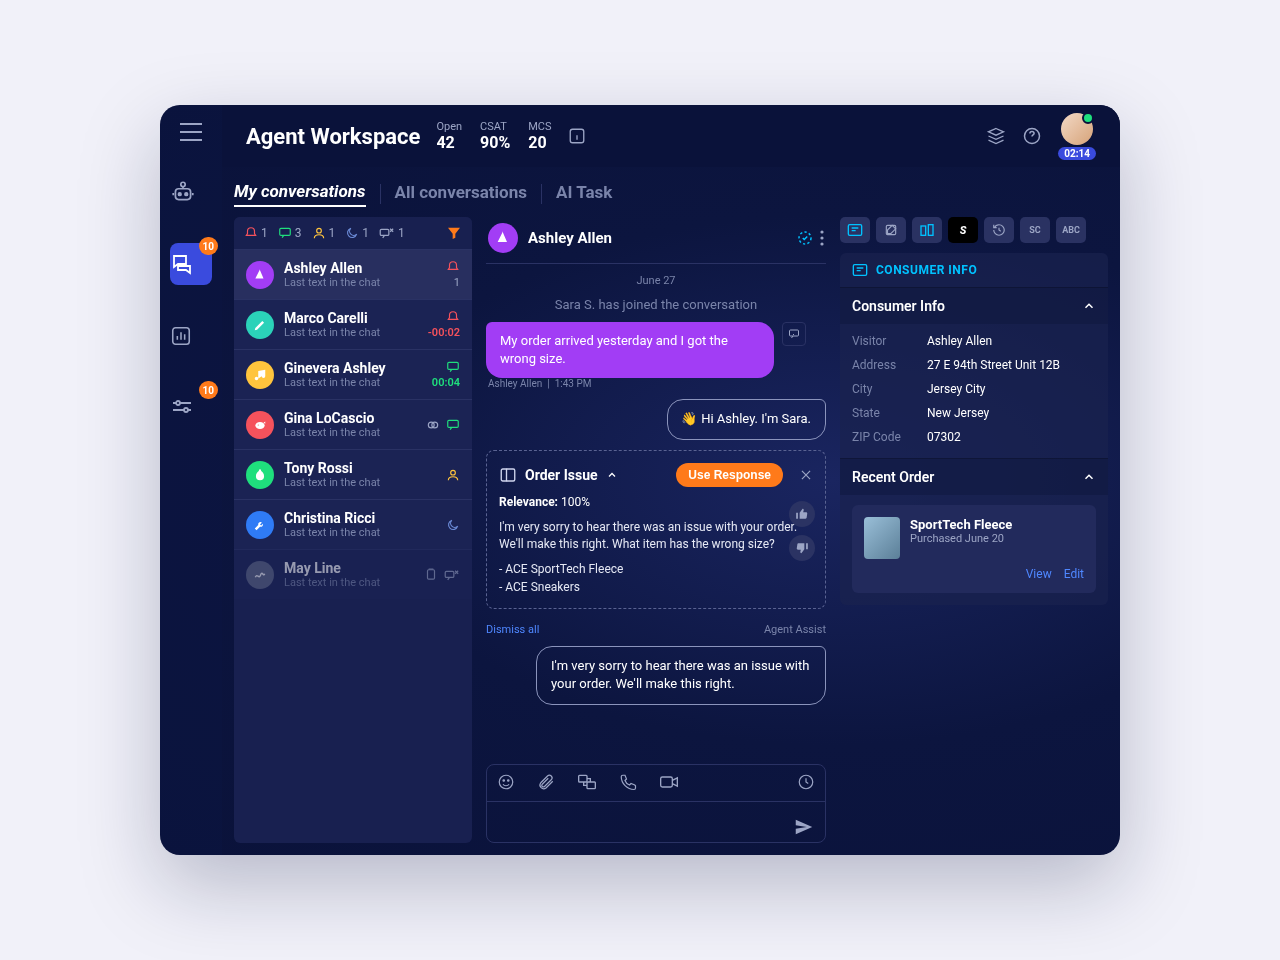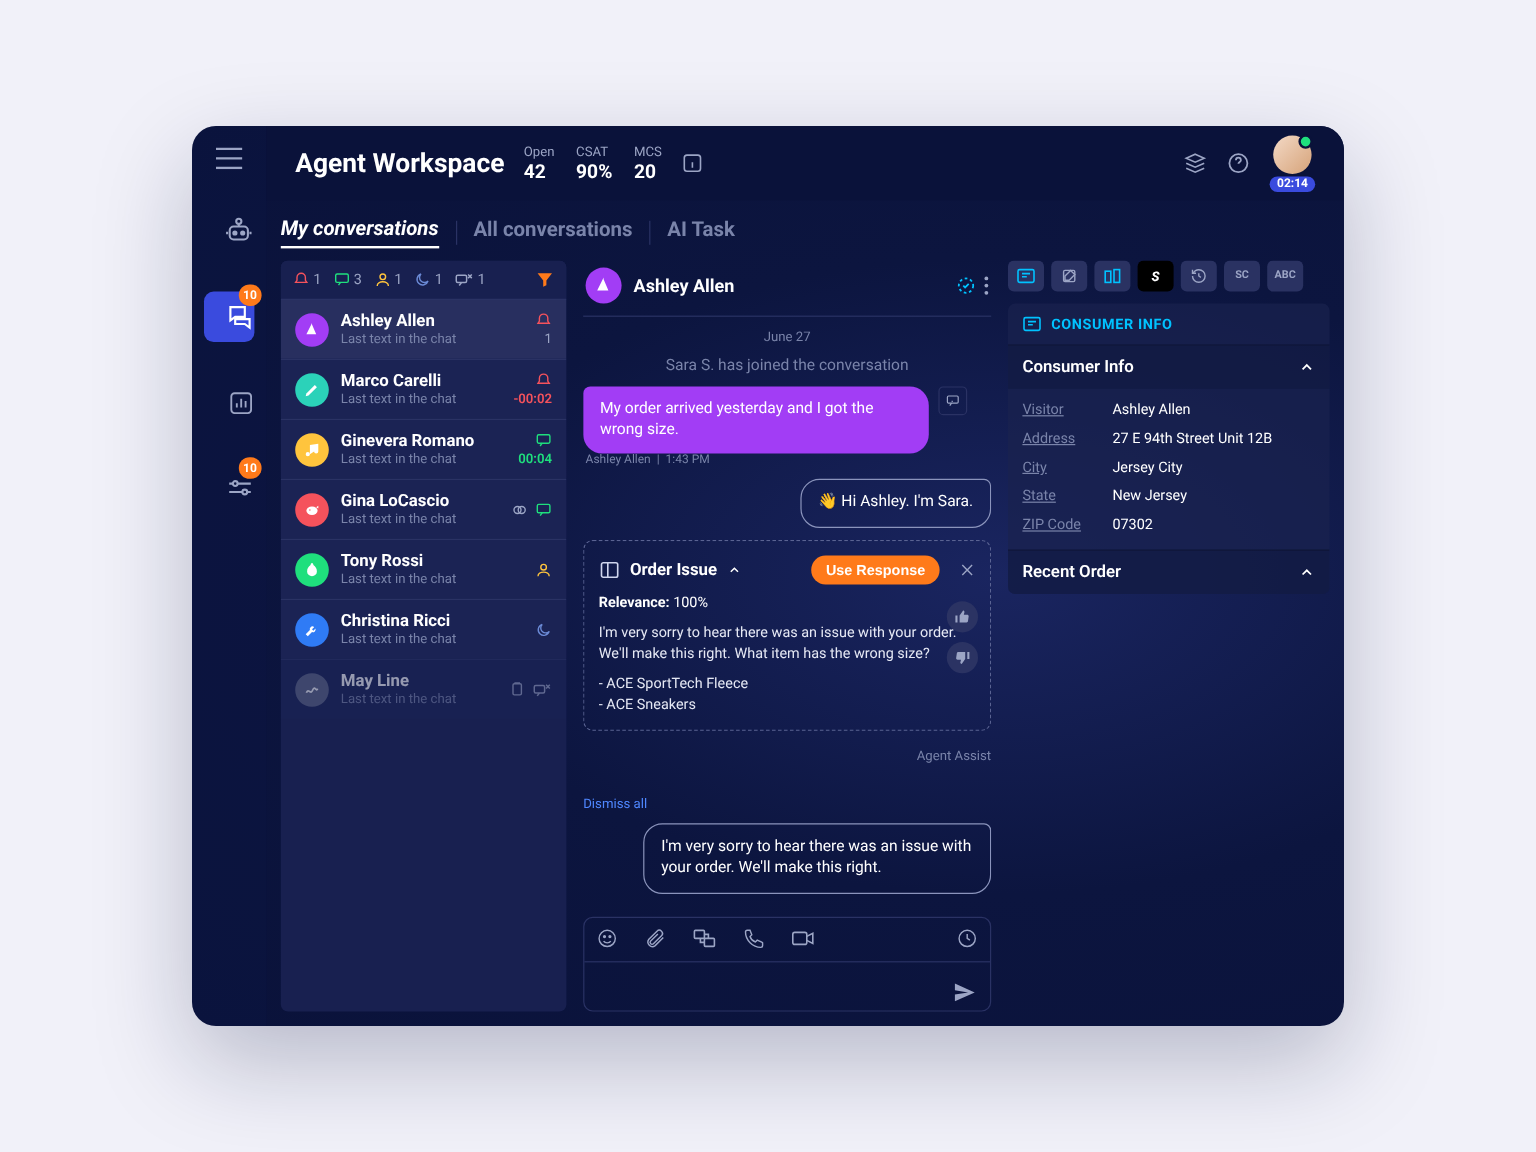--- a/index.html
+++ b/index.html
@@ -30,21 +30,21 @@
 .app{
   width:960px;height:750px;border-radius:20px;overflow:hidden;
   background:radial-gradient(ellipse at 70% 50%, #1A2560 0%, #0c153f 50%, #0A123A 100%);
   box-shadow:0 30px 80px rgba(10,20,60,0.25);
   display:grid;grid-template-columns:62px 1fr;grid-template-rows:62px 1fr;color:var(--text);
   position:relative;
 }
 
 .sidebar{grid-row:1/3;grid-column:1;background:rgba(12,22,69,0.3);display:flex;flex-direction:column;align-items:center;padding-top:18px;gap:30px;}
 .menu-btn{cursor:pointer;color:var(--text-dim);}
-.side-item{position:relative;width:42px;height:42px;display:flex;align-items:center;justify-content:flex-end;border-radius:8px;color:var(--text-dim);cursor:pointer;}
+.side-item{position:relative;width:42px;height:42px;display:flex;align-items:center;justify-content:flex-start;border-radius:8px;color:var(--text-dim);cursor:pointer;}
 .side-item.active{background:var(--accent);color:#fff;}
 .badge{position:absolute;top:-6px;right:-6px;background:var(--orange);color:#fff;font-size:10px;font-weight:700;min-width:18px;height:18px;border-radius:9px;display:flex;align-items:center;justify-content:center;padding:0 4px;box-sizing:border-box;}
 
 .header{grid-row:1;grid-column:2;display:flex;align-items:center;padding:0 24px;gap:16px;background:var(--bg-app-dark);}
 .title{font-size:22px;font-weight:700;}
 .metrics{display:flex;gap:18px;}
 .metric{display:flex;flex-direction:column;}
 .metric-label{font-size:11px;color:var(--text-dim);}
 .metric-value{font-size:16px;font-weight:700;}
 .hdr-spacer{flex:1;}
@@ -96,39 +96,39 @@
 .assist-card{border:1px dashed #5a6392;border-radius:8px;padding:12px;position:relative;}
 .assist-head{display:flex;align-items:center;gap:8px;font-size:14px;font-weight:700;}
 .use-btn{margin-left:auto;background:var(--orange);color:#fff;font-size:12px;font-weight:600;padding:5px 12px;border-radius:14px;border:none;cursor:pointer;}
 .assist-close{color:var(--text-dim);cursor:pointer;margin-left:8px;}
 .assist-text{font-size:12px;color:#e5e8f4;margin-top:10px;line-height:1.45;}
 .relevance{font-size:12px;margin-top:8px;}
 .relevance b{color:#fff;}
 .thumb{width:26px;height:26px;border-radius:50%;background:#2b3363;display:flex;align-items:center;justify-content:center;color:var(--text-dim);cursor:pointer;}
 .assist-thumbs{position:absolute;right:10px;top:50px;display:flex;flex-direction:column;gap:8px;}
 .assist-foot{display:flex;justify-content:space-between;font-size:11px;margin-top:4px;}
-.assist-foot .link{color:var(--accent-blue);cursor:pointer;margin-top:40px;}
+.assist-foot .link{color:var(--accent-blue);cursor:pointer;}
 .assist-foot .lbl{color:var(--text-mute);}
 .composer{margin-top:8px;border:1px solid var(--border);border-radius:8px;padding:8px 10px 4px 10px;display:flex;flex-direction:column;gap:4px;}
 .composer-tools{display:flex;gap:22px;color:var(--text-dim);align-items:center;}
 .composer-tools .spacer{flex:1;}
 .send-btn{color:var(--text-dim);cursor:pointer;align-self:flex-end;margin-top:4px;}
 .divider-line{height:1px;background:var(--border);margin:6px -10px;}
 
 .right-panel{display:flex;flex-direction:column;gap:10px;min-width:0;}
 .tool-strip{display:flex;gap:6px;}
 .pill{width:30px;height:26px;border-radius:5px;background:#2a3262;display:flex;align-items:center;justify-content:center;color:var(--text-dim);font-size:10px;font-weight:700;cursor:pointer;}
 .pill.active{color:var(--teal);}
 .pill.dark{background:#000;}
 .pill.txt{font-size:9px;}
 .info-card{background:rgba(26,34,78,0.7);border-radius:6px;overflow:hidden;}
 .card-head{display:flex;align-items:center;gap:8px;padding:10px 12px;color:var(--teal);font-size:12px;font-weight:700;letter-spacing:.5px;}
 .section-head{display:flex;align-items:center;justify-content:space-between;padding:10px 12px;font-size:14px;font-weight:600;background:rgba(14,22,60,0.45);border-top:1px solid rgba(0,0,0,0.2);cursor:pointer;}
 .info-grid{padding:10px 12px 14px 12px;display:grid;grid-template-columns:75px 1fr;row-gap:10px;font-size:12px;}
-.info-grid .k{color:var(--text-mute);text-decoration:underline;}
+.info-grid .k{color:var(--text-mute);}
 .order-card{margin:10px 12px 12px 12px;background:#222a5c;border-radius:6px;padding:12px;display:flex;flex-direction:column;gap:8px;}
 .order-top{display:flex;gap:10px;}
 .order-thumb{width:36px;height:42px;border-radius:4px;background:linear-gradient(135deg,#9abfd8,#5b7f98);}
 .order-title{font-size:13px;font-weight:700;}
 .order-sub{font-size:11px;color:var(--text-dim);}
 .order-actions{display:flex;gap:12px;justify-content:flex-end;font-size:12px;}
 .order-actions span{color:var(--accent-blue);cursor:pointer;}
 svg{display:block;}
 .accent-ring{color:var(--teal);}
 </style>
@@ -307,21 +307,21 @@
                   <span class="txt-red">-00:02</span>
                 </div>
               </div>
               <div class="row">
     <div class="row-avatar" style="background:#FFC43D">
                   <svg width="14" height="14" viewBox="0 0 24 24" fill="#fff">
                     <path d="M9 18a3 3 0 11-6 0 3 3 0 016 0zM9 18V5l12-2v11a3 3 0 11-6 0"></path>
                   </svg>
                 </div>
     <div class="row-body">
-      <div class="row-name">Ginevera Romano</div>
+      <div class="row-name">Ginevera Ashley</div>
       <div class="row-sub">Last text in the chat</div>
     </div>
     <div class="row-right">
                   <svg width="14" height="14" viewBox="0 0 24 24" fill="none" stroke="#1FDF7D" stroke-width="2">
                     <rect x="3" y="4" width="18" height="12" rx="2"></rect>
                     <path d="M7 20l3-4"></path>
                   </svg>
                   <span class="txt-green">00:04</span>
                 </div>
               </div>
@@ -616,20 +616,33 @@
                 <span>New Jersey</span>
             <span class="k">ZIP Code</span>
                 <span>07302</span>
           </div>
           <div class="section-head">
             <span>Recent Order</span>
             <svg width="14" height="14" viewBox="0 0 24 24" fill="none" stroke="currentColor" stroke-width="2.5">
                   <path d="M6 15l6-6 6 6"></path>
                 </svg>
           </div>
+          <div class="order-card">
+            <div class="order-top">
+              <div class="order-thumb"></div>
+              <div>
+                <div class="order-title">SportTech Fleece</div>
+                <div class="order-sub">Purchased June 20</div>
+              </div>
+            </div>
+            <div class="order-actions">
+              <span>View</span>
+              <span>Edit</span>
+            </div>
+          </div>
         </div>
       </div>
 
     </div>
   </div>
 
 </div>
   </div>
 
 </body></html>

